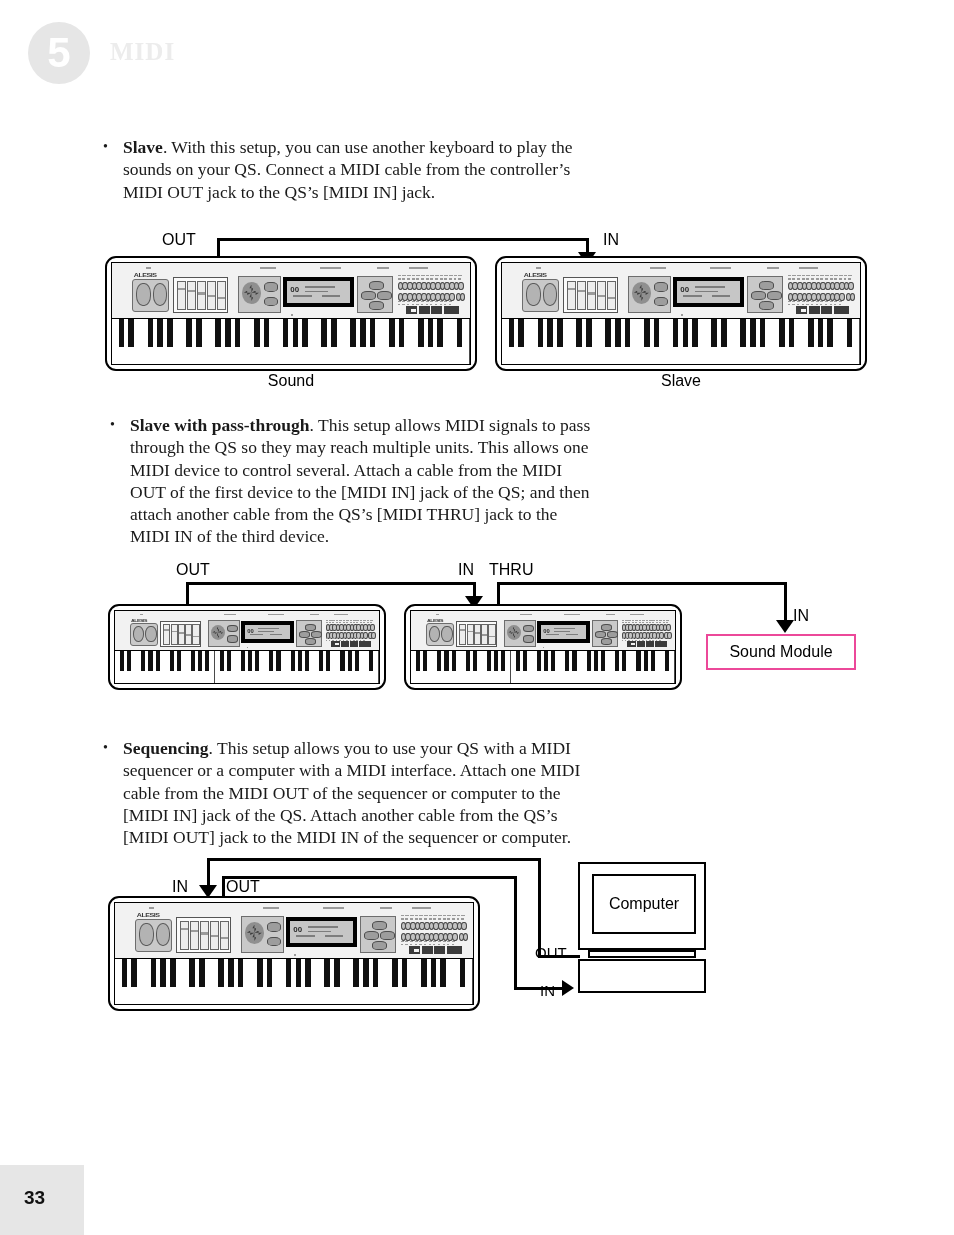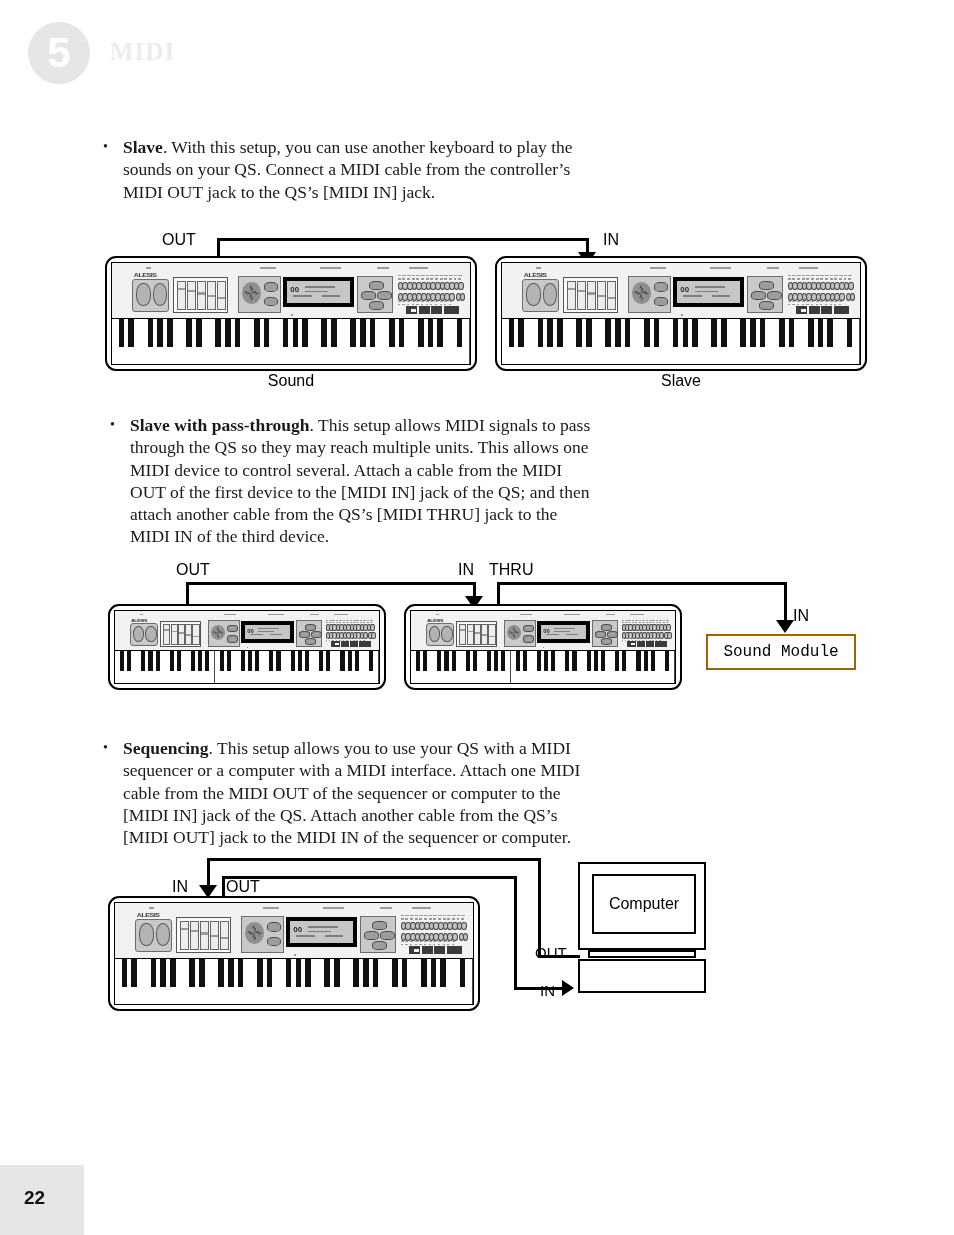--- a/index.html
+++ b/index.html
@@ -58,22 +58,22 @@
   .obtn{position:absolute;background:#c2c2c2;border:1px solid #4a4a4a;border-radius:45%;}
   .tick{position:absolute;background:#9b9b9b;}
   .qslogo{position:absolute;background:#3b3b3b;}
   .qsgap{position:absolute;background:#f2f2f2;}
   .keys{position:absolute;left:0;right:0;bottom:0;background:#fff;border-top:1px solid #000;}
   .wk{position:absolute;top:0;bottom:0;background:#fff;border-right:1px solid #4a4a4a;}
   .bk{position:absolute;top:0;background:#101010;}
   .kb-label{position:absolute;font-family:"Liberation Sans",sans-serif;font-size:16px;color:#000;text-align:center;}
 
   
-  .box{position:absolute;box-sizing:border-box;border:2px solid #a16207;background:#fff;
-    font-family:Liberation Mono, monospace;font-size:16px;display:flex;align-items:center;justify-content:center;}
+  .box{position:absolute;box-sizing:border-box;border:2px solid #ec4899;background:#fff;
+    font-family:Liberation Sans, sans-serif;font-size:16px;display:flex;align-items:center;justify-content:center;}
   .monitor{position:absolute;box-sizing:border-box;border:2.5px solid #000;background:#fff;}
   .screen{position:absolute;box-sizing:border-box;border:2px solid #000;background:#fff;
     display:flex;align-items:center;justify-content:center;font-family:"Liberation Sans",sans-serif;font-size:16px;}
   .neck{position:absolute;box-sizing:border-box;border:2.5px solid #000;background:#fff;}
   .base{position:absolute;box-sizing:border-box;border:2.5px solid #000;background:#fff;}
 
   
   .footer{position:absolute;left:0;bottom:0;width:84px;height:70px;background:#e6e6e6;}
   .pageno{position:absolute;left:24px;bottom:26px;font-family:"Liberation Sans",sans-serif;
     font-weight:bold;font-size:19px;color:#111;}
@@ -1178,15 +1178,15 @@
     <div class="monitor" style="left:578px;top:862px;width:128px;height:88px;">
       <div class="screen" style="left:12px;top:10px;width:104px;height:60px;">
         <span>Computer</span>
       </div>
     </div>
     <div class="neck" style="left:588px;top:950px;width:108px;height:8px;"></div>
     <div class="base" style="left:578px;top:959px;width:128px;height:34px;"></div>
   </div>
 
   <div class="footer"></div>
-  <div class="pageno">22</div>
+  <div class="pageno">33</div>
 
 </div>
 
 </body></html>

